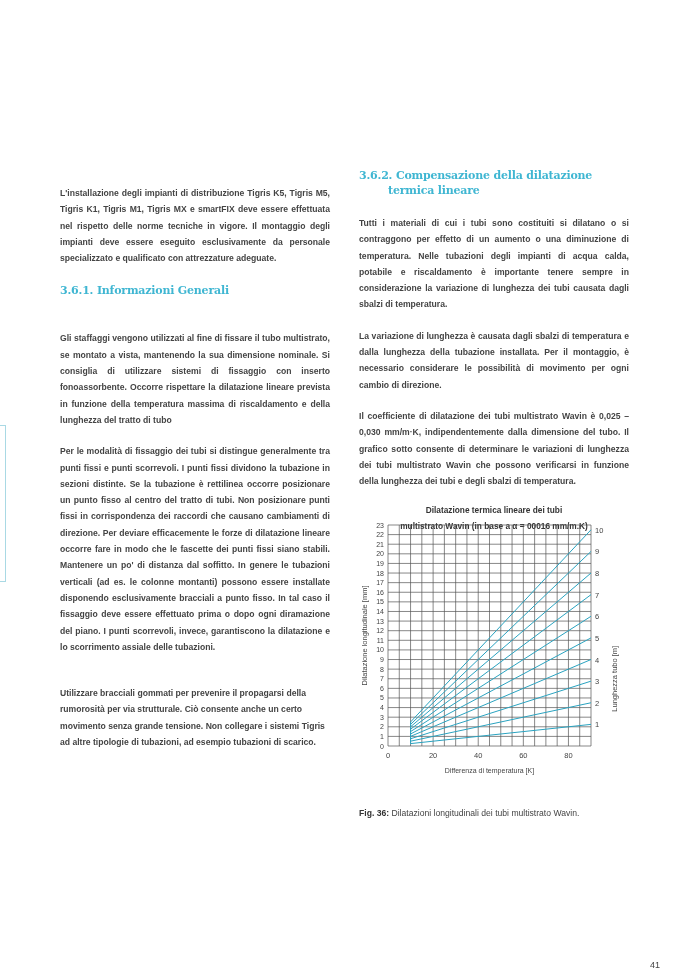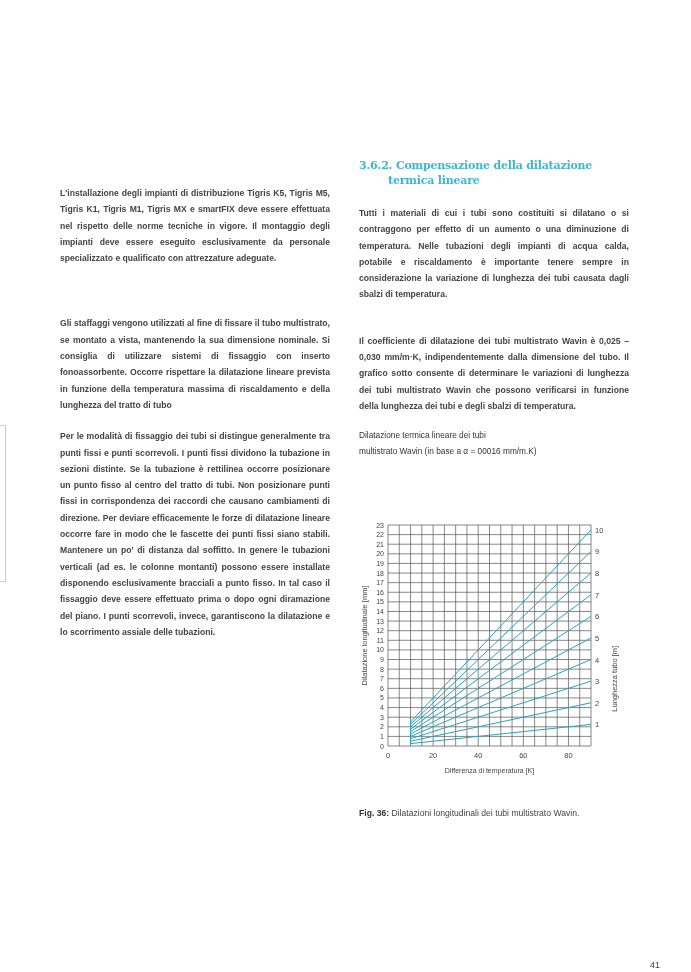--- a/index.html
+++ b/index.html
@@ -1,58 +1,61 @@
 <!DOCTYPE html>
 <html><head>
 <meta charset="utf-8">
 <style>
   html, body { margin:0; padding:0; background:#ffffff; }
   body { width:691px; height:972px; position:relative; overflow:hidden;
          font-family:"Liberation Sans", sans-serif; color:#3a3a3a; }
   .col { position:absolute; width:270px; }
   .col.left { left:60px; top:168px; }
-  .col.right { left:359px; top:158px; }
+  .col.right { left:359px; top:168px; }
   h2, h3 { font-family:"DejaVu Serif", serif; color:#3fb6d2; font-weight:bold;
            font-size:11px; margin:0; line-height:15px; letter-spacing:-0.2px; }
   h3.hang { padding-left:29px; text-indent:-29px; }
   p { margin:0; font-size:8.6px; line-height:16.3px; text-align:justify; color:#444;font-weight:bold; }
   p.left-al { text-align:left; }
   .gap-h { height:17px; }
   .gap-p { height:15px; }
-  .chart-title { font-size:8.3px; font-weight:normal; line-height:16px; color:#333; }
+  .chart-title { font-size:8.3px; font-weight:bold; text-align:center; line-height:16px; color:#333; }
   .chart { position:absolute; left:350px; top:515px; width:290px; height:265px; }
   .caption { position:absolute; left:359px; top:808px; font-size:8.6px; color:#444;text-align:right; }
   .caption b { color:#333; }
   .page-num { position:absolute; left:650px; top:940px; font-size:9px; color:#444;margin-top:20px; }
   .bracket { position:absolute; left:0; top:425px; width:5px; height:155px;
              border:1px solid #a9d9e4; border-left:none; }
 </style>
 </head>
 <body>
 
 <div class="bracket"></div>
 
 <div class="col left">
   <div class="gap-h"></div>
   <p>L'installazione degli impianti di distribuzione Tigris K5, Tigris M5, Tigris K1, Tigris M1, Tigris MX e smartFIX deve essere effettuata nel rispetto delle norme tecniche in vigore. Il montaggio degli impianti deve essere eseguito esclusivamente da personale specializzato e qualificato con attrezzature adeguate.</p>
   <div class="gap-h"></div>
+  <h3>3.6.1. Informazioni Generali</h3>
   <div class="gap-h"></div>
   <div class="gap-p"></div>
   <p>Gli staffaggi vengono utilizzati al fine di fissare il tubo multistrato, se montato a vista, mantenendo la sua dimensione nominale. Si consiglia di utilizzare sistemi di fissaggio con inserto fonoassorbente. Occorre rispettare la dilatazione lineare prevista in funzione della temperatura massima di riscaldamento e della lunghezza del tratto di tubo</p>
   <div class="gap-p"></div>
   <p>Per le modalità di fissaggio dei tubi si distingue generalmente tra punti fissi e punti scorrevoli. I punti fissi dividono la tubazione in sezioni distinte. Se la tubazione è rettilinea occorre posizionare un punto fisso al centro del tratto di tubi. Non posizionare punti fissi in corrispondenza dei raccordi che causano cambiamenti di direzione. Per deviare efficacemente le forze di dilatazione lineare occorre fare in modo che le fascette dei punti fissi siano stabili. Mantenere un po' di distanza dal soffitto. In genere le tubazioni verticali (ad es. le colonne montanti) possono essere installate disponendo esclusivamente bracciali a punto fisso. In tal caso il fissaggio deve essere effettuato prima o dopo ogni diramazione del piano. I punti scorrevoli, invece, garantiscono la dilatazione e lo scorrimento assiale delle tubazioni.</p>
   <div class="gap-p"></div>
   <div class="gap-p"></div>
+  <p class="left-al">Utilizzare bracciali gommati per prevenire il propagarsi della rumorosità per via strutturale. Ciò consente anche un certo movimento senza grande tensione. Non collegare i sistemi Tigris ad altre tipologie di tubazioni, ad esempio tubazioni di scarico.</p>
 </div>
 
 <div class="col right">
   <h3 class="hang">3.6.2. Compensazione della dilatazione termica lineare</h3>
   <div class="gap-h"></div>
   <p>Tutti i materiali di cui i tubi sono costituiti si dilatano o si contraggono per effetto di un aumento o una diminuzione di temperatura. Nelle tubazioni degli impianti di acqua calda, potabile e riscaldamento è importante tenere sempre in considerazione la variazione di lunghezza dei tubi causata dagli sbalzi di temperatura.</p>
   <div class="gap-p"></div>
+  <p>La variazione di lunghezza è causata dagli sbalzi di temperatura e dalla lunghezza della tubazione installata. Per il montaggio, è necessario considerare le possibilità di movimento per ogni cambio di direzione.</p>
   <div class="gap-p"></div>
   <p>Il coefficiente di dilatazione dei tubi multistrato Wavin è 0,025 – 0,030 mm/m·K, indipendentemente dalla dimensione del tubo. Il grafico sotto consente di determinare le variazioni di lunghezza dei tubi multistrato Wavin che possono verificarsi in funzione della lunghezza dei tubi e degli sbalzi di temperatura.</p>
   <div style="height:13px"></div>
   <div class="chart-title">
     <div>Dilatazione termica lineare dei tubi</div>
     <div>multistrato Wavin (in base a α = 00016 mm/m.K)</div>
   </div>
 </div>
 
 <svg class="chart" viewBox="350 515 290 265" width="290" height="265">

